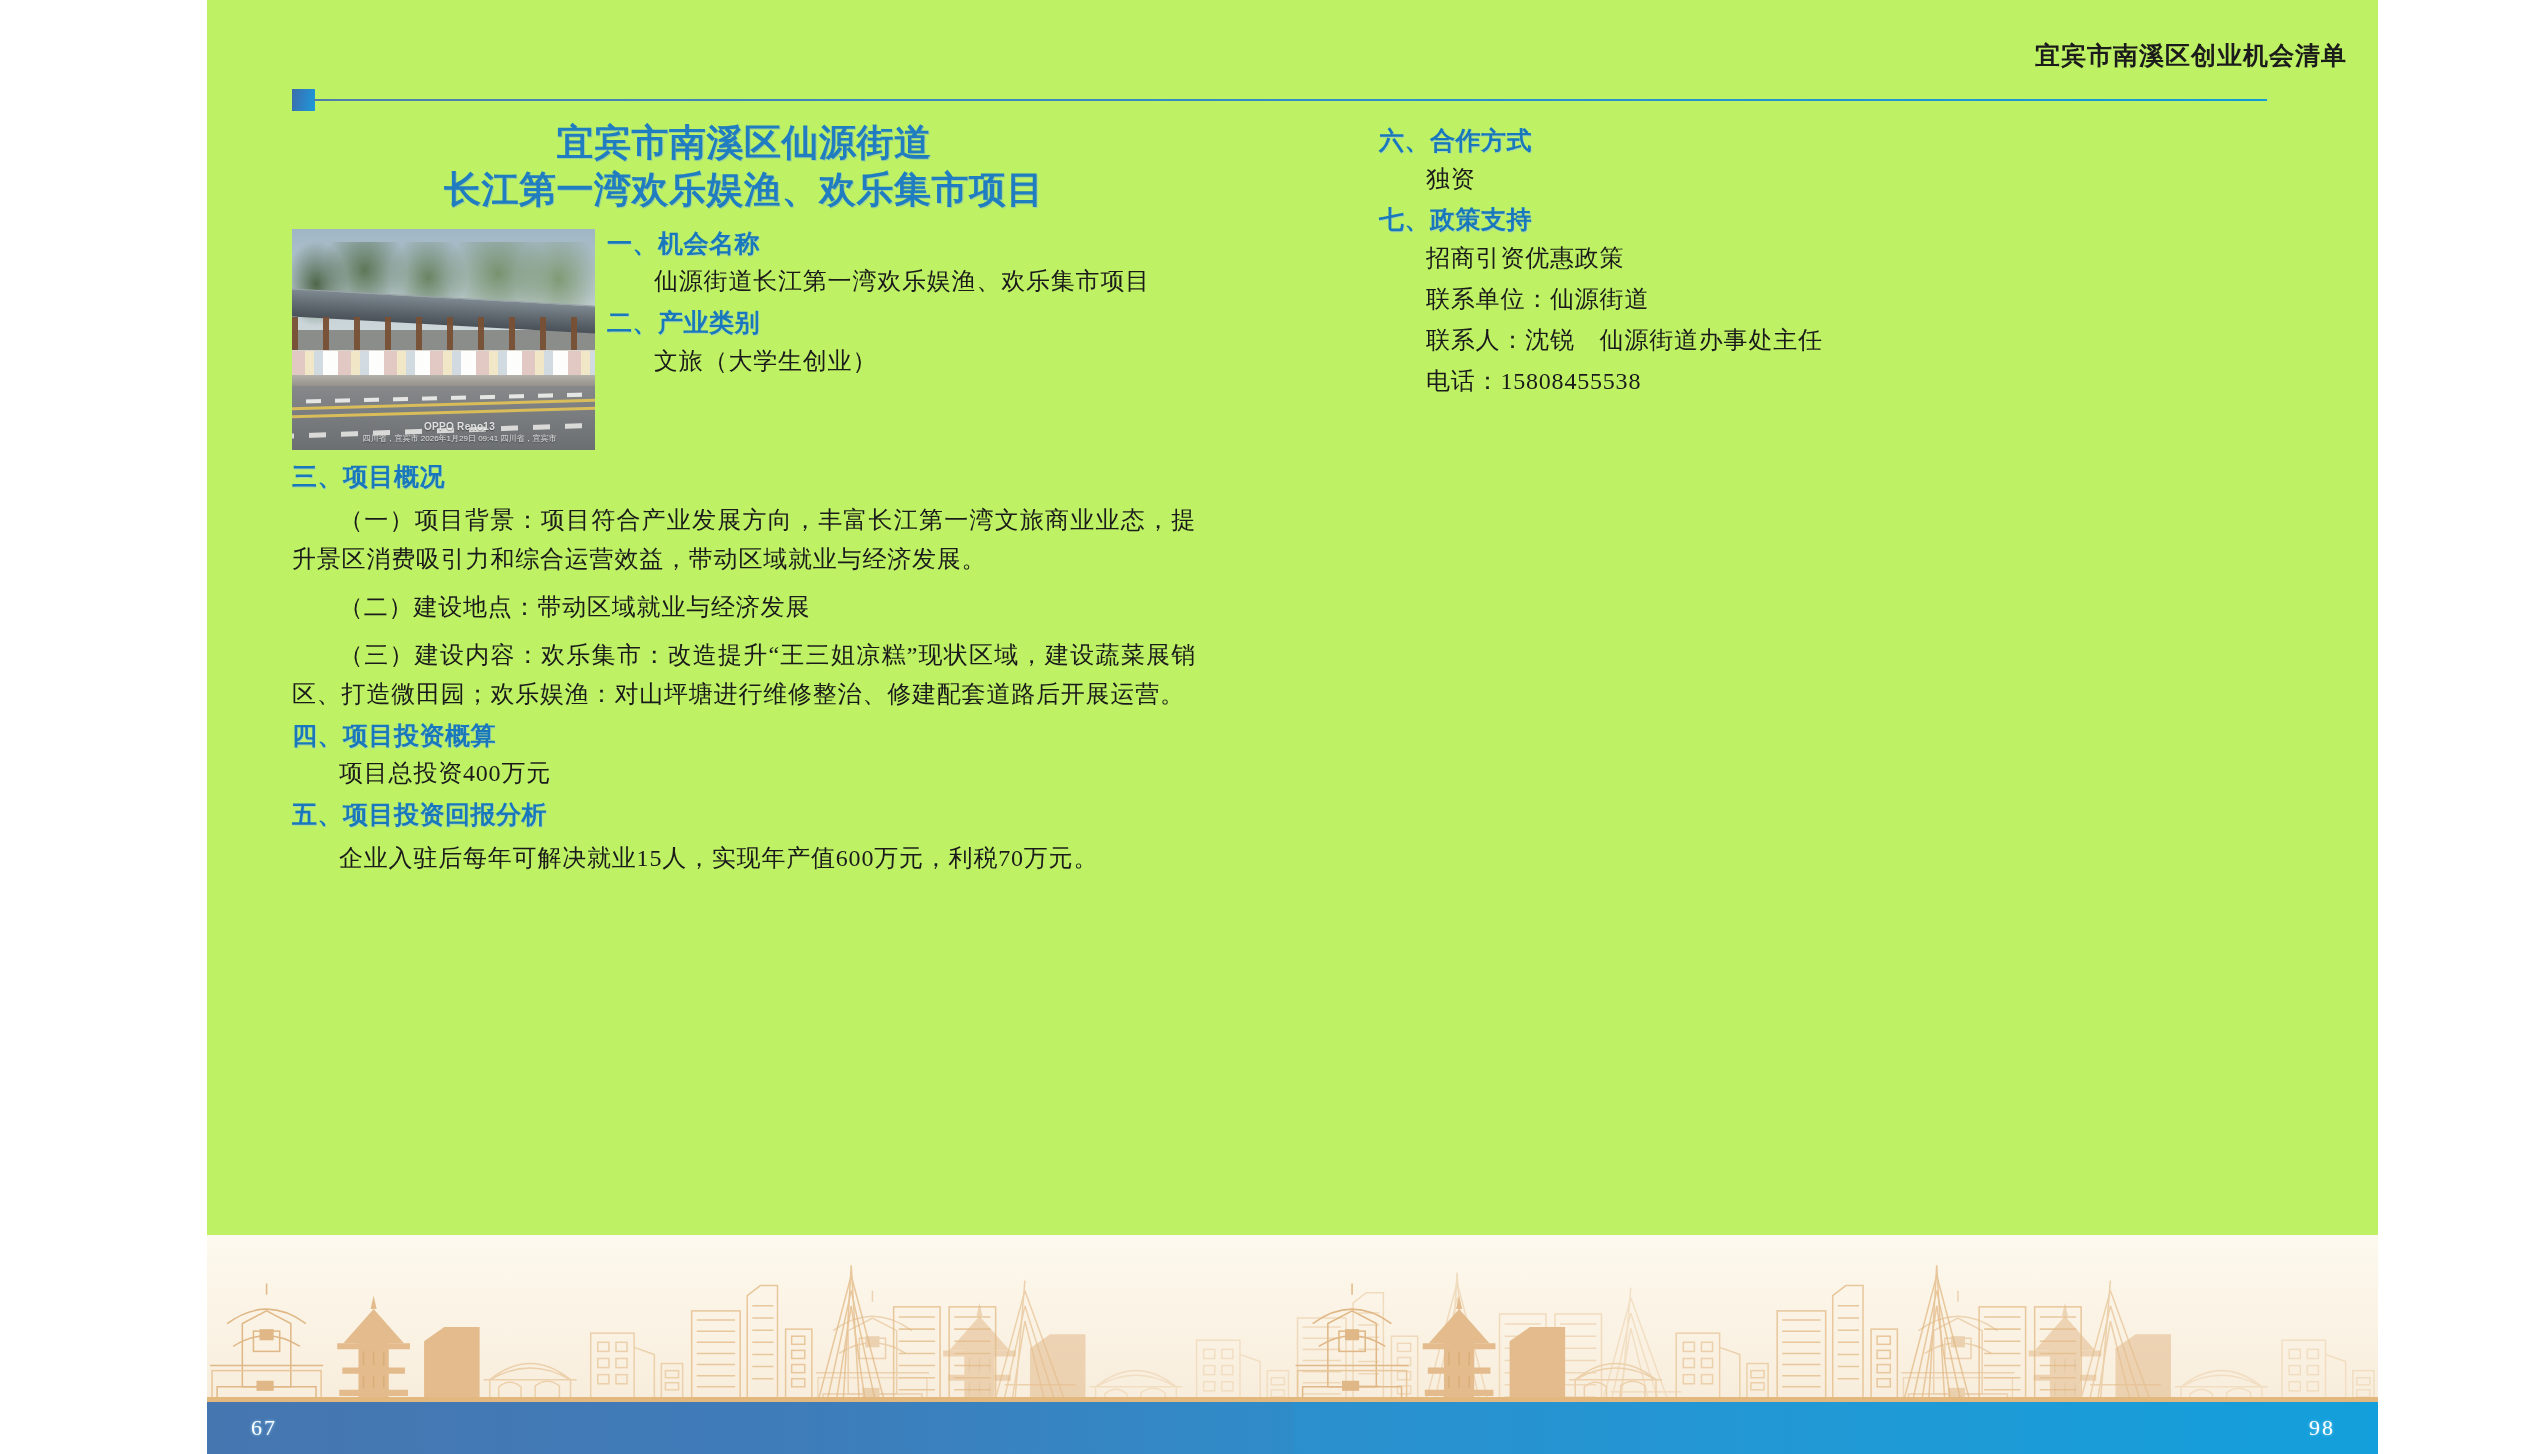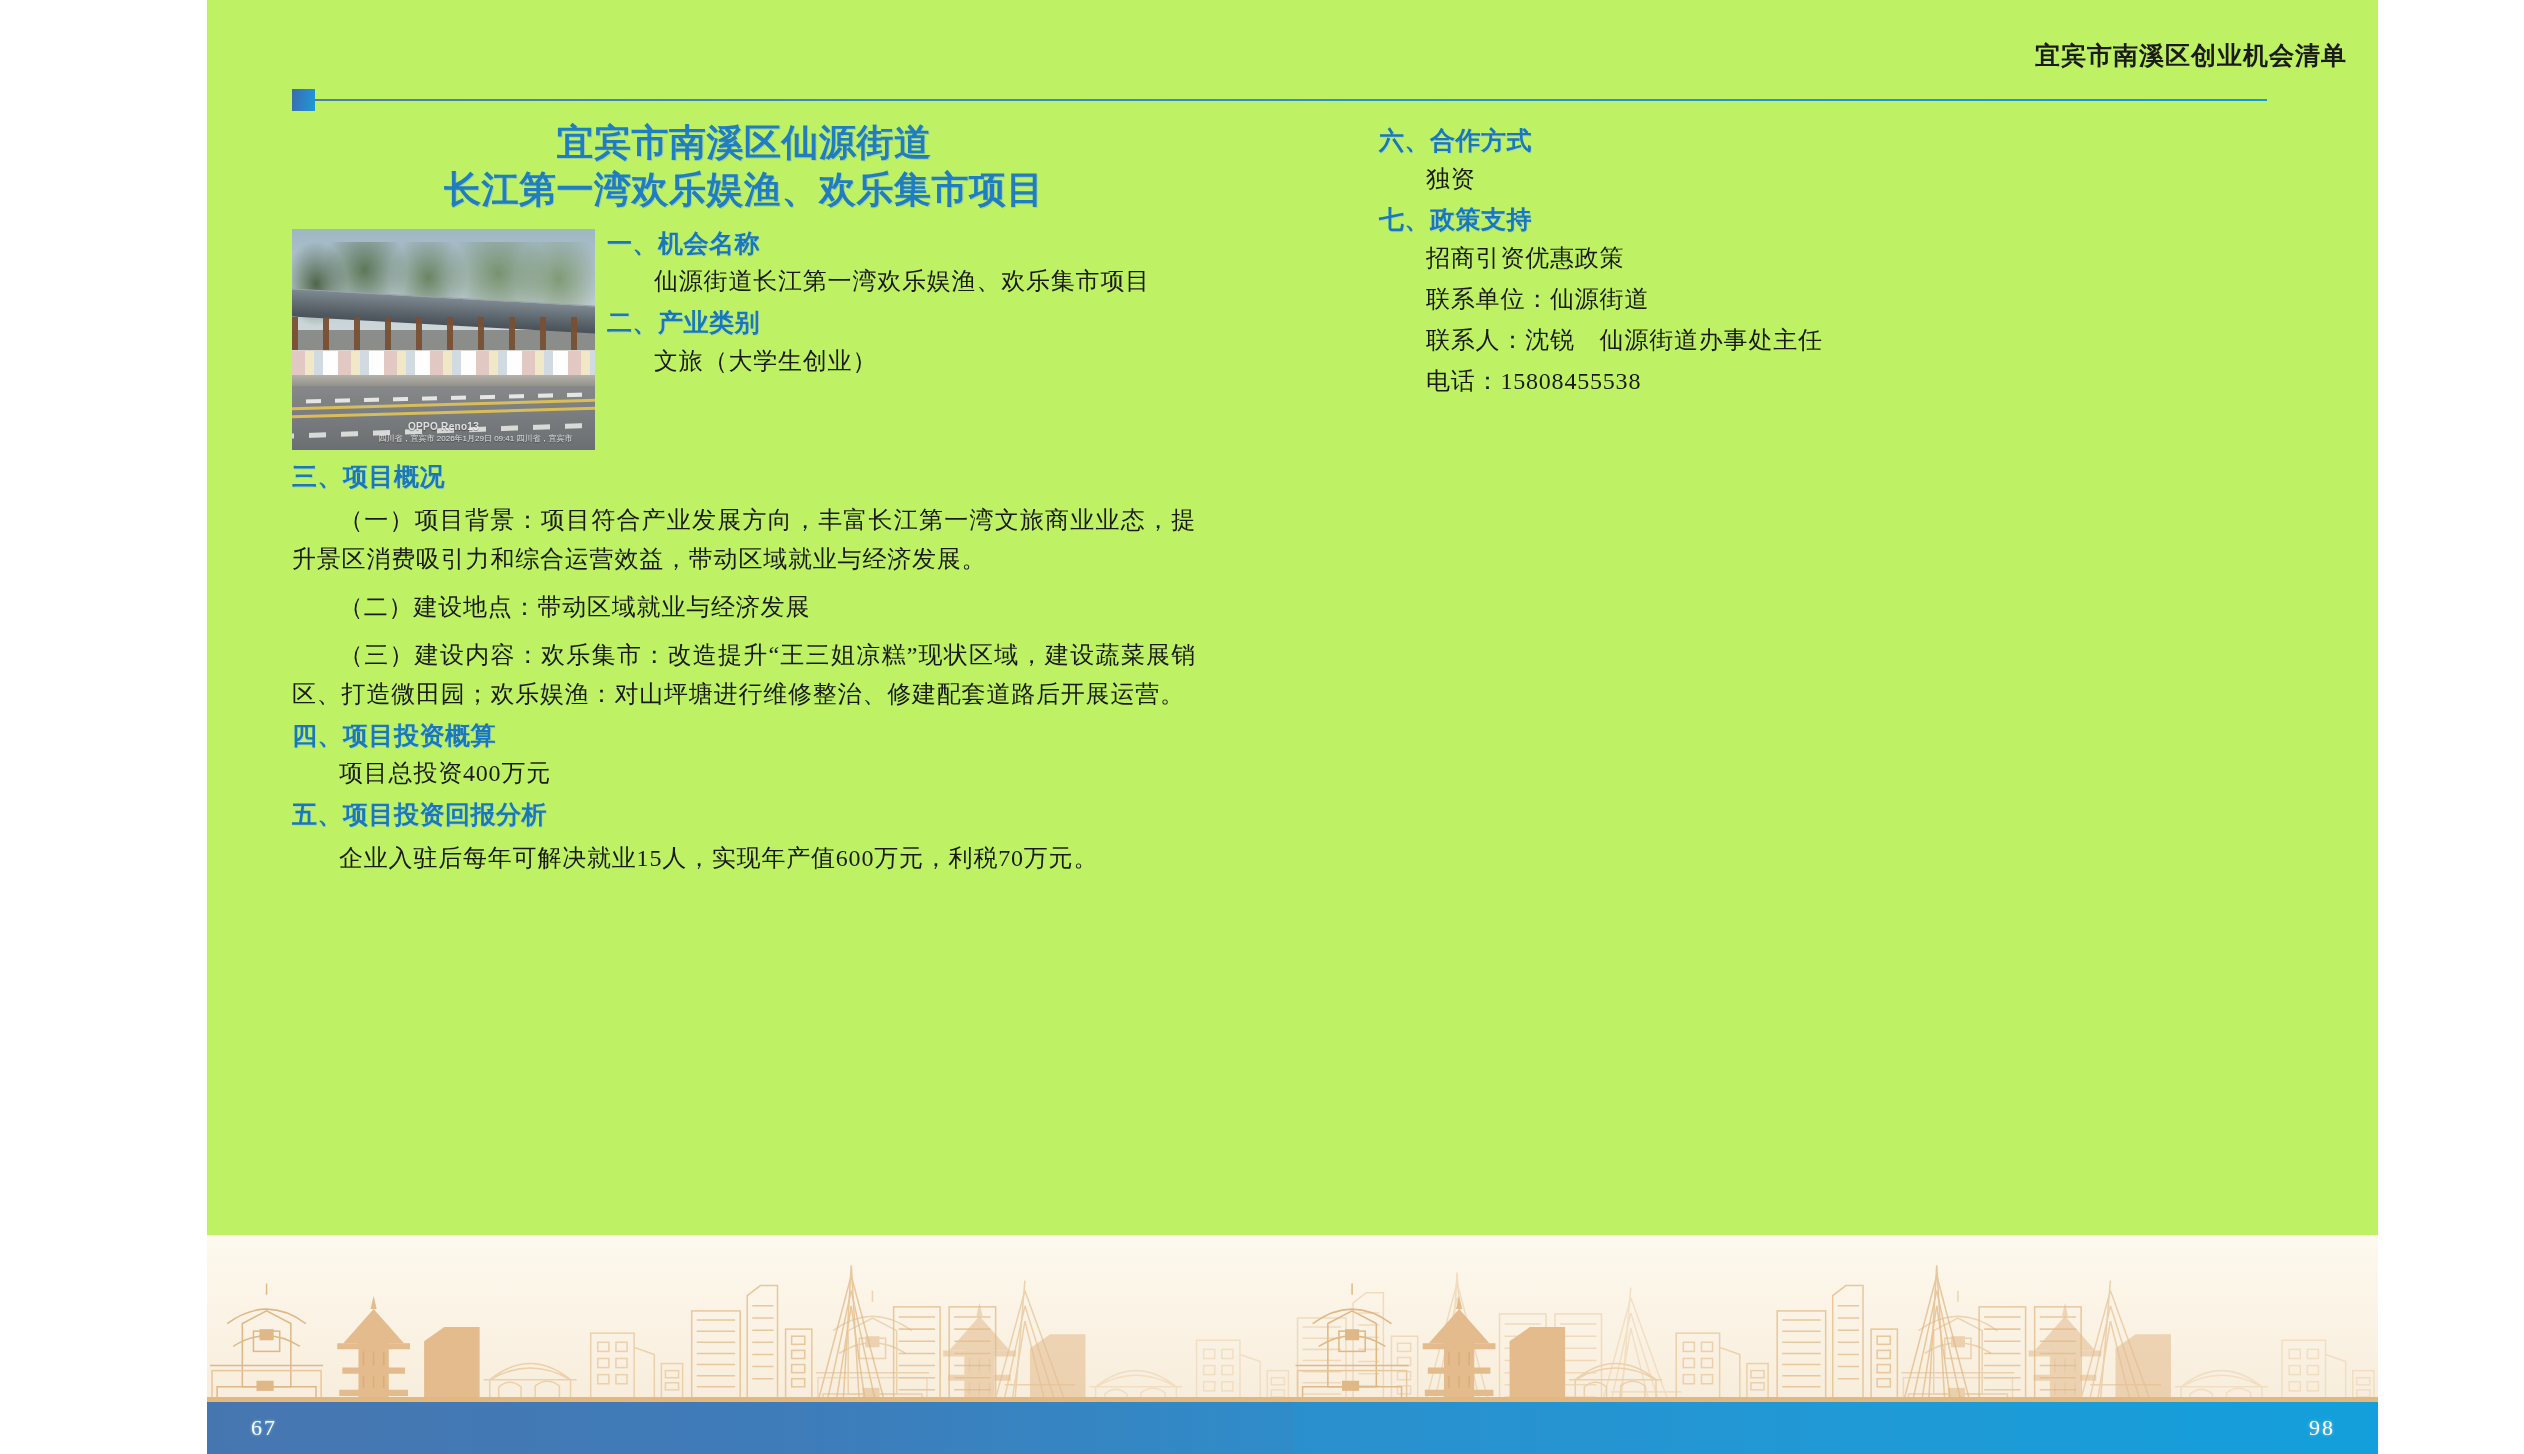--- a/index.html
+++ b/index.html
@@ -170,23 +170,24 @@
       rgba(255,255,255,0) 17px, rgba(255,255,255,0) 32px);
   }
   .ph-mark {
     position:absolute;
     font-family:"Liberation Sans","DejaVu Sans",sans-serif;
     color: rgba(255,255,255,.8);
     text-align:center;
     width:100%;
     white-space:nowrap;
     text-shadow: 0 0.5px 1px rgba(0,0,0,.4);
+    padding-left: 16px;
   }
   .ph-mark.m1 { bottom: 18px; font-size: 10px; font-weight:700; letter-spacing:0.3px; }
-  .ph-mark.m2 { bottom: 6px; font-size: 8px; margin-left: 32px; }
+  .ph-mark.m2 { bottom: 6px; font-size: 8px; }
 
   
   .line {
     font-family: "Liberation Serif","DejaVu Serif",serif;
     font-size: 24px;
     line-height: 1.62;
     color: #1a1a1a;
     letter-spacing: 0.8px;
     text-indent: 47px;
     margin: 2px 0;

